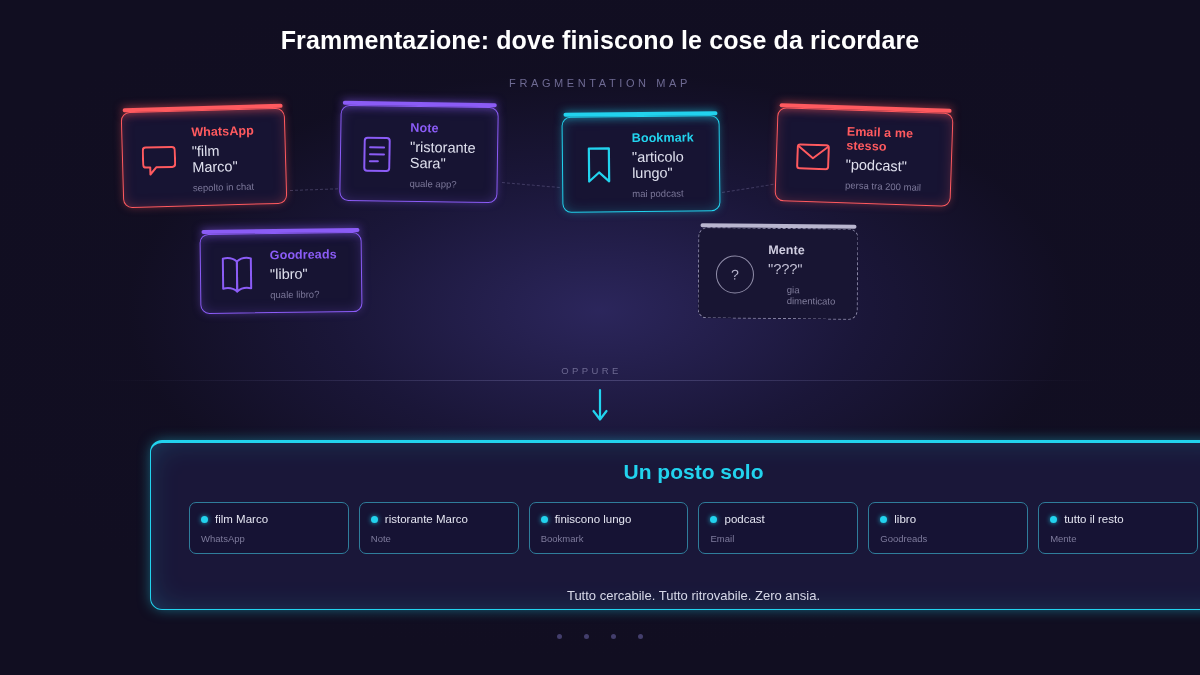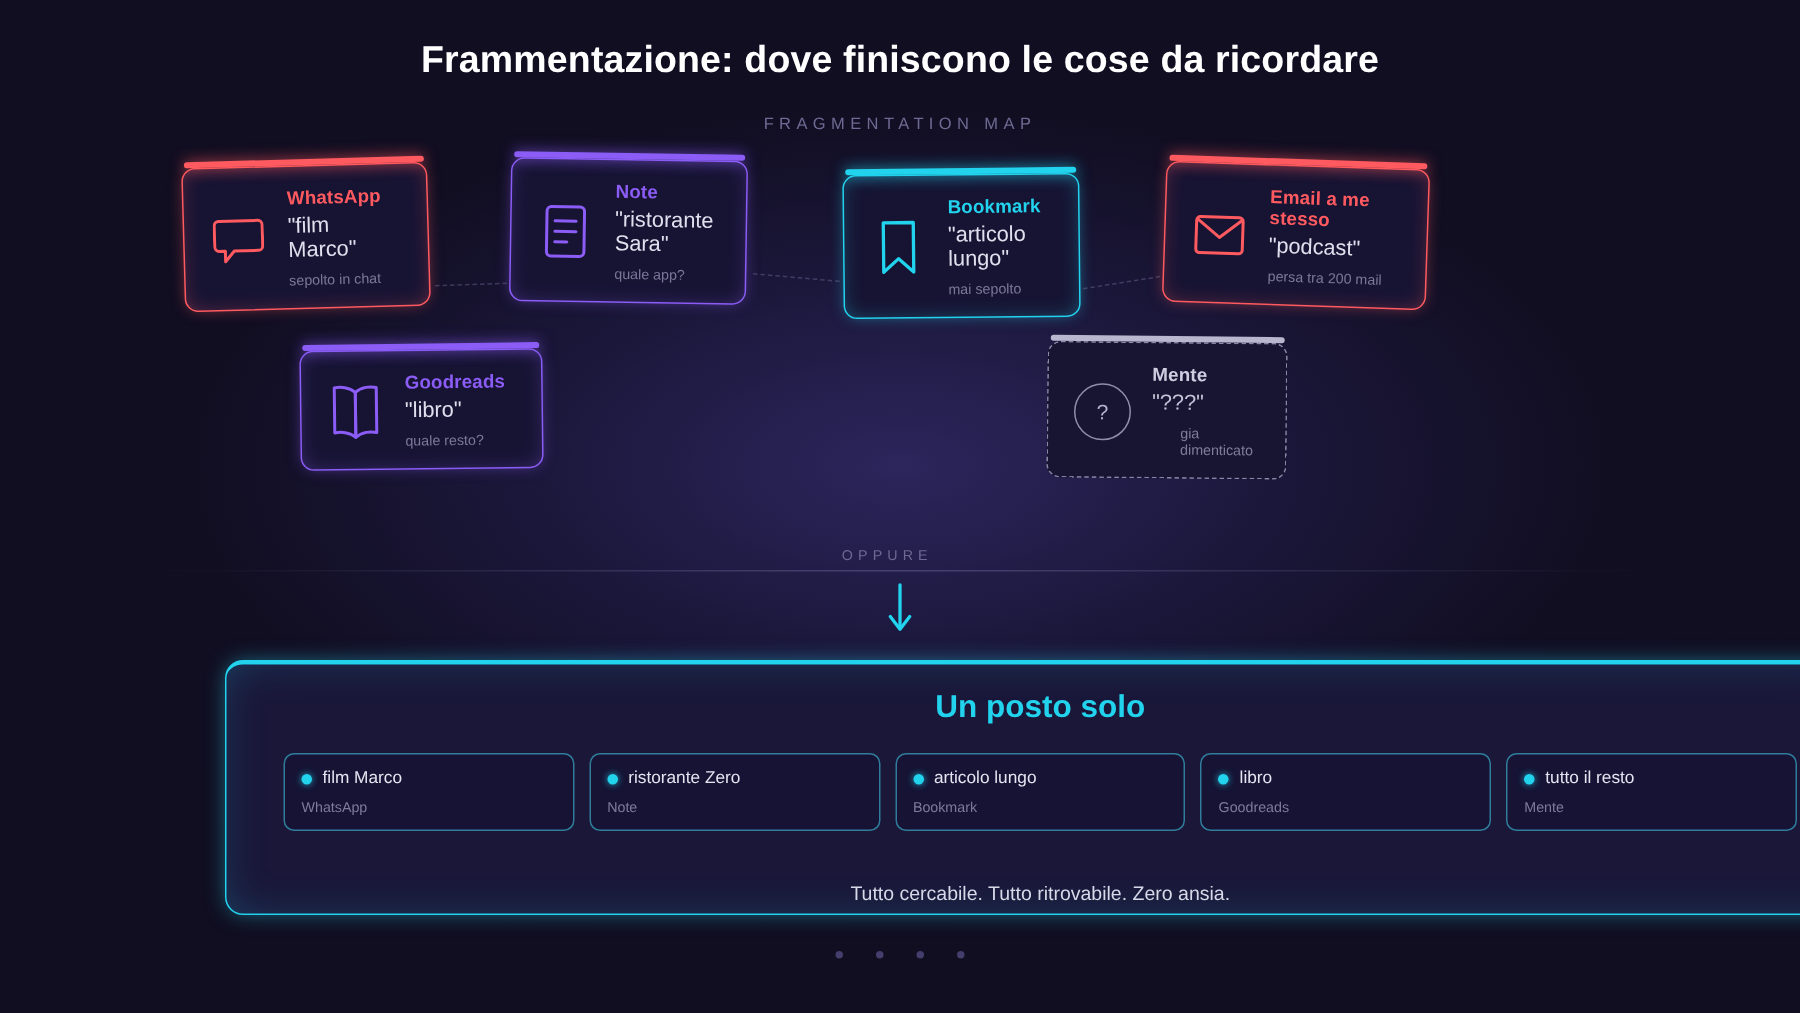--- a/index.html
+++ b/index.html
@@ -273,21 +273,21 @@
 
   <div class="card" id="card-bookmark">
     <div class="card-icon">
       <svg width="26" height="38" viewBox="0 0 26 38" fill="none" stroke="currentColor" stroke-width="2.2" stroke-linejoin="round">
         <path d="M3 2 H23 V35 L13 26 L3 35 Z"></path>
       </svg>
     </div>
     <div class="card-body">
       <div class="card-app">Bookmark</div>
       <div class="card-item">"articolo lungo"</div>
-      <div class="card-note">mai sepolto</div>
+      <div class="card-note">mai podcast</div>
     </div>
   </div>
 
   <div class="card" id="card-email">
     <div class="card-icon">
       <svg width="34" height="27" viewBox="0 0 34 27" fill="none" stroke="currentColor" stroke-width="2" stroke-linejoin="round">
         <rect x="1.5" y="1.5" width="31" height="24" rx="2.5"></rect>
         <path d="M2 3 L17 15 L32 3"></path>
       </svg>
     </div>
@@ -301,21 +301,21 @@
   <div class="card" id="card-goodreads">
     <div class="card-icon">
       <svg width="32" height="38" viewBox="0 0 32 38" fill="none" stroke="currentColor" stroke-width="2" stroke-linejoin="round">
         <path d="M16 6 C12 2.5 6 2 2 3 V33 C6 32 12 32.5 16 36 Z"></path>
         <path d="M16 6 C20 2.5 26 2 30 3 V33 C26 32 20 32.5 16 36 Z"></path>
       </svg>
     </div>
     <div class="card-body">
       <div class="card-app">Goodreads</div>
       <div class="card-item">"libro"</div>
-      <div class="card-note">quale resto?</div>
+      <div class="card-note">quale libro?</div>
     </div>
   </div>
 
   <div class="card" id="card-mente">
     <div class="card-icon">
       <div class="qmark">?</div>
     </div>
     <div class="card-body">
       <div class="card-app">Mente</div>
       <div class="card-item">"???"</div>
@@ -339,30 +339,37 @@
       <div class="chip">
         <div class="chip-top">
           <span class="chip-dot"></span>
           <span>film Marco</span>
         </div>
         <div class="chip-src">WhatsApp</div>
       </div>
       <div class="chip">
         <div class="chip-top">
           <span class="chip-dot"></span>
-          <span>ristorante Zero</span>
+          <span>ristorante Marco</span>
         </div>
         <div class="chip-src">Note</div>
       </div>
       <div class="chip">
         <div class="chip-top">
           <span class="chip-dot"></span>
-          <span>articolo lungo</span>
+          <span>finiscono lungo</span>
         </div>
         <div class="chip-src">Bookmark</div>
+      </div>
+      <div class="chip">
+        <div class="chip-top">
+          <span class="chip-dot"></span>
+          <span>podcast</span>
+        </div>
+        <div class="chip-src">Email</div>
       </div>
       <div class="chip">
         <div class="chip-top">
           <span class="chip-dot"></span>
           <span>libro</span>
         </div>
         <div class="chip-src">Goodreads</div>
       </div>
       <div class="chip">
         <div class="chip-top">

